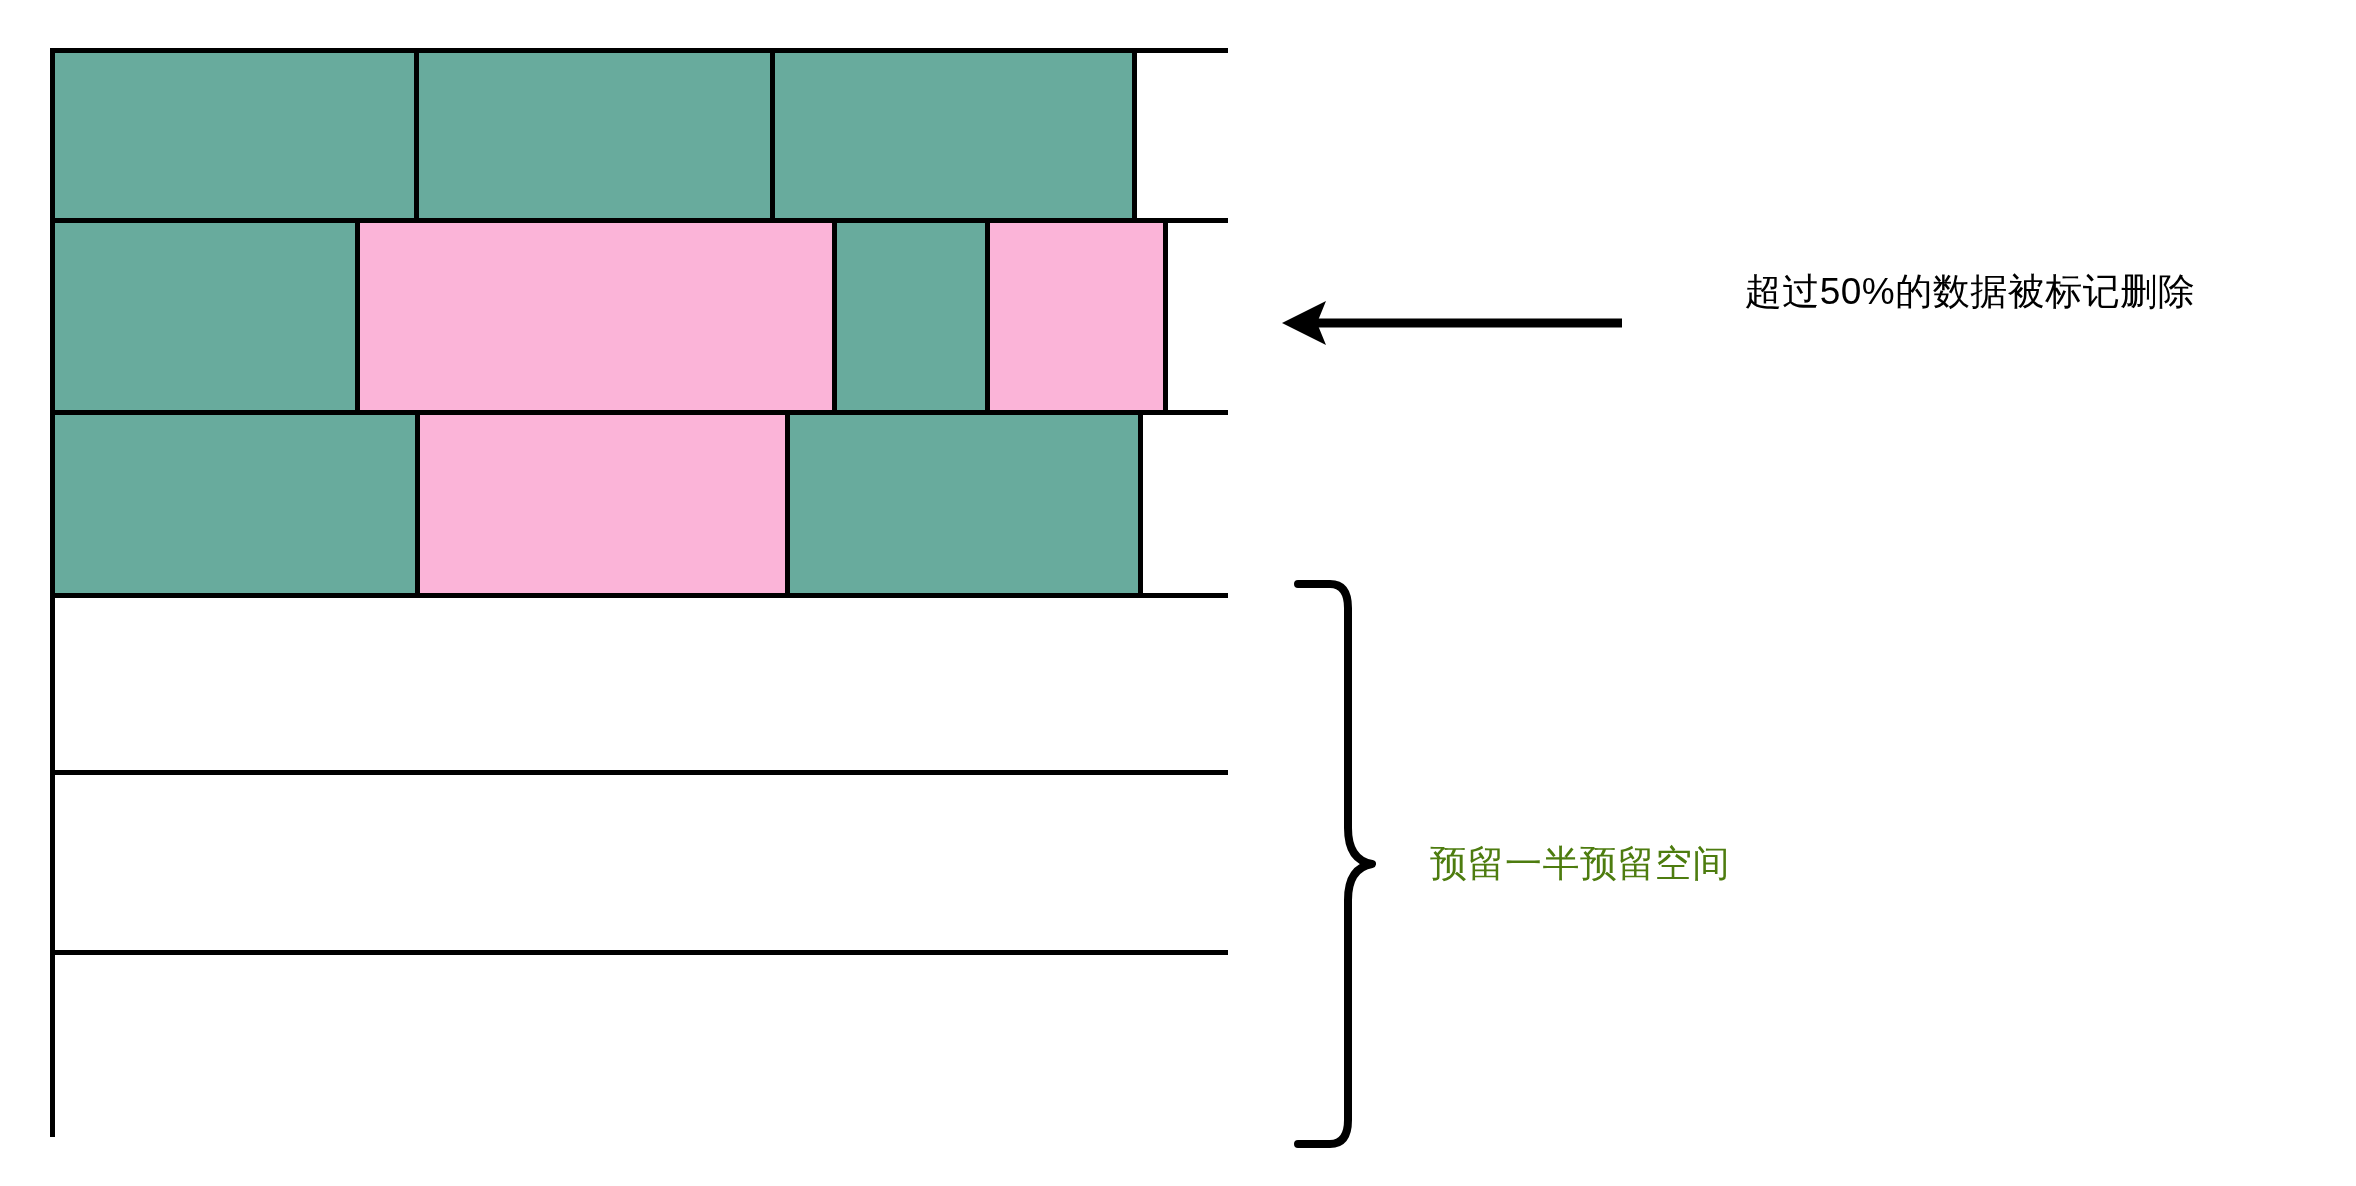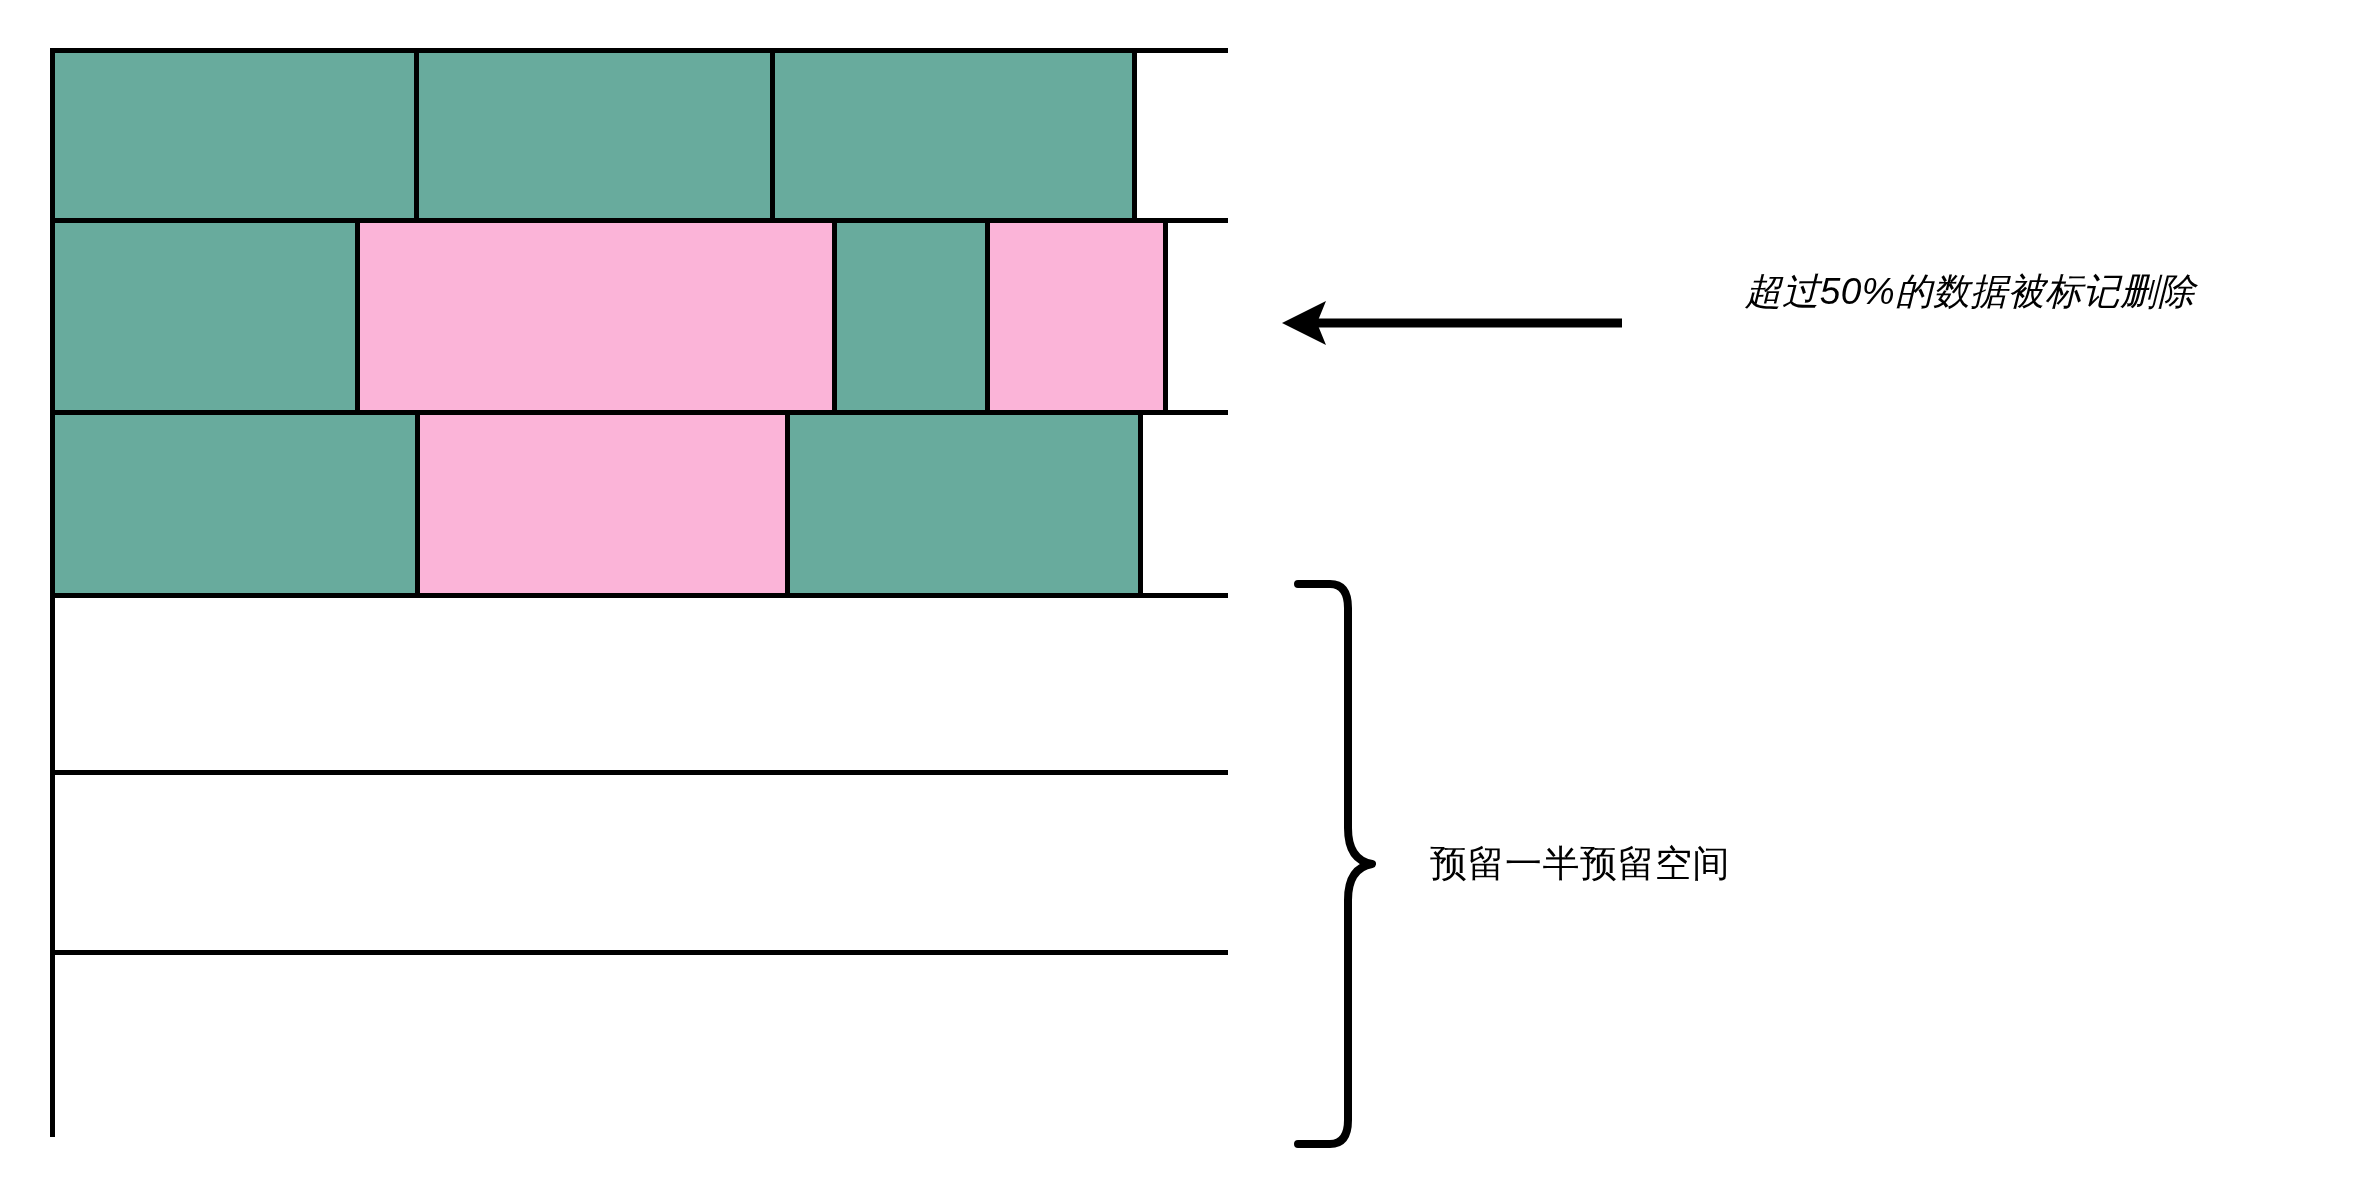--- a/index.html
+++ b/index.html
@@ -69,39 +69,38 @@
     position: absolute;
     left: 1660px;
     top: 266px;
     width: 620px;
     text-align: center;
     font-size: 37px;
     line-height: 1.42;
     color: #000000;
     letter-spacing: 0.5px;
     white-space: pre-line;
-    font-style: italic;
   }
 
   
   .brace-svg {
     position: absolute;
     left: 1290px;
     top: 578px;
     width: 100px;
     height: 572px;
   }
 
   .brace-label {
     position: absolute;
     left: 1430px;
     top: 838px;
     font-size: 37px;
     line-height: 1.4;
-    color: #000000;
+    color: #4d7c0f;
     letter-spacing: 0.5px;
     white-space: nowrap;
   }
 </style>
 </head>
 <body>
 
 <div id="stage">
 
   <div class="stack">

